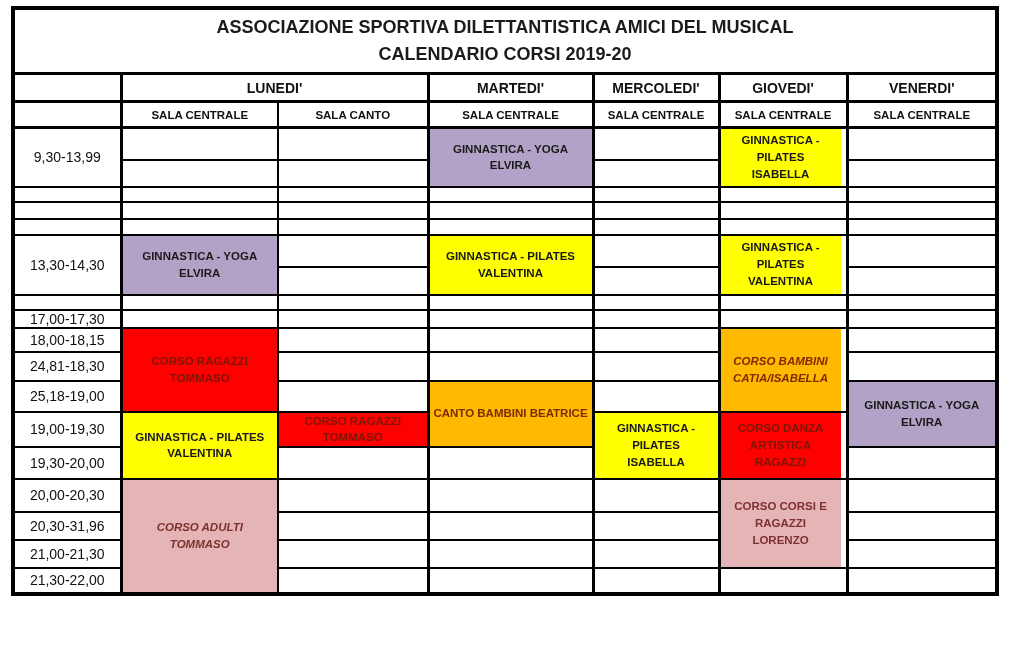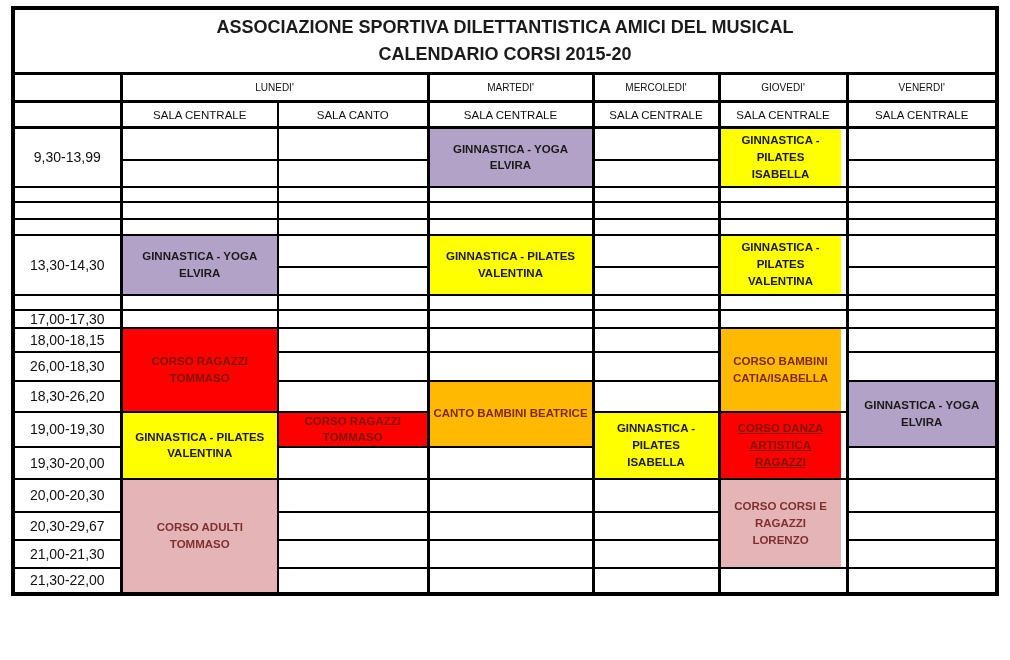--- a/index.html
+++ b/index.html
@@ -5,22 +5,22 @@
   html,body{margin:0;padding:0;background:#ffffff;}
   body{width:1010px;height:660px;position:relative;font-family:"Liberation Sans",sans-serif;color:#111;}
   .wrap{position:absolute;left:11px;top:6px;}
   table{border-collapse:collapse;table-layout:fixed;width:984px;background:#fff;border:4px solid #000;padding-left:41px;}
   td{border:2px solid #000;text-align:center;vertical-align:middle;padding:0;overflow:hidden;}
   .cl1,.cma,.cme,.cgi,.cve{border-left-width:3px;}
   .title-cell{height:62px;border-bottom:3px solid #000;}
   .title-line{font-weight:bold;font-size:18px;letter-spacing:0px;color:#1b1b1b;}
   .title-inner{display:flex;flex-direction:column;justify-content:space-evenly;height:62px;}
   tr.dayrow td,tr.salarow td{border-bottom-width:3px;}
-  .day{font-weight:normal;font-size:10px;}
-  .sala{font-weight:normal;font-size:11.5px;}
+  .day{font-weight:bold;font-size:14px;}
+  .sala{font-weight:bold;font-size:11.5px;}
   .time{font-size:14px;}
   .event{font-weight:bold;font-size:11.5px;line-height:1.45;white-space:pre-line;}
   .sliver{box-shadow:inset -5px 0 0 0 #ffffff;padding-right:9px;padding-left:4px;}
 </style>
 </head>
 <body>
 
 <div class="wrap">
 <table>
   <colgroup>
@@ -30,21 +30,21 @@
     <col style="width:165px">
         <col style="width:126px">
         <col style="width:128px">
         <col style="width:150px">
   </colgroup>
   <tbody>
     <tr>
       <td class="title-cell" colspan="7">
         <div class="title-inner">
           <div class="title-line">ASSOCIAZIONE SPORTIVA DILETTANTISTICA AMICI DEL MUSICAL</div>
-          <div class="title-line">CALENDARIO CORSI 2015-20</div>
+          <div class="title-line">CALENDARIO CORSI 2019-20</div>
         </div>
       </td>
     </tr>
     <tr class="dayrow" style="height:28px">
       <td class="ct"></td>
       <td class="cl1 day" colspan="2">LUNEDI'</td>
       <td class="cma day">MARTEDI'</td>
       <td class="cme day">MERCOLEDI'</td>
       <td class="cgi day">GIOVEDI'</td>
       <td class="cve day">VENERDI'</td>
@@ -140,72 +140,72 @@
       <td class="cgi"></td>
       <td class="cve"></td>
     </tr>
     <tr style="height:24px">
       <td class="ct time">18,00-18,15</td>
       <td class="cl1 event" rowspan="3" style="background-color: rgb(255, 0, 0); color: rgb(126, 21, 5);">CORSO RAGAZZI
 TOMMASO</td>
       <td class="cl2"></td>
       <td class="cma"></td>
       <td class="cme"></td>
-      <td class="cgi event sliver" rowspan="3" style="background-color: rgb(255, 185, 0); color: rgb(126, 43, 0);">CORSO BAMBINI
+      <td class="cgi event sliver" rowspan="3" style="background-color: rgb(255, 185, 0); color: rgb(126, 43, 0); font-style: italic;">CORSO BAMBINI
 CATIA/ISABELLA</td>
       <td class="cve"></td>
     </tr>
     <tr style="height:29px">
-      <td class="ct time">26,00-18,30</td>
+      <td class="ct time">24,81-18,30</td>
       <td class="cl2"></td>
       <td class="cma"></td>
       <td class="cme"></td>
       <td class="cve"></td>
     </tr>
     <tr style="height:31px">
-      <td class="ct time">18,30-26,20</td>
+      <td class="ct time">25,18-19,00</td>
       <td class="cl2"></td>
       <td class="cma event" rowspan="2" style="background-color: rgb(255, 185, 0); color: rgb(126, 43, 0);">CANTO BAMBINI BEATRICE</td>
       <td class="cme"></td>
       <td class="cve event" rowspan="2" style="background-color: rgb(179, 162, 199); color: rgb(26, 26, 26);">GINNASTICA - YOGA
 ELVIRA</td>
     </tr>
     <tr style="height:33px">
       <td class="ct time">19,00-19,30</td>
       <td class="cl1 event" rowspan="2" style="background-color: rgb(255, 255, 0); color: rgb(26, 26, 26);">GINNASTICA - PILATES
 VALENTINA</td>
       <td class="cl2 event" style="background-color: rgb(255, 0, 0); color: rgb(126, 21, 5);">CORSO RAGAZZI
 TOMMASO</td>
       <td class="cme event" rowspan="2" style="background-color: rgb(255, 255, 0); color: rgb(26, 26, 26);">GINNASTICA -
 PILATES
 ISABELLA</td>
-      <td class="cgi event sliver" rowspan="2" style="background-color: rgb(255, 0, 0); color: rgb(126, 21, 5); text-decoration: underline;">CORSO DANZA
+      <td class="cgi event sliver" rowspan="2" style="background-color: rgb(255, 0, 0); color: rgb(126, 21, 5);">CORSO DANZA
 ARTISTICA
 RAGAZZI</td>
     </tr>
     <tr style="height:32px">
       <td class="ct time">19,30-20,00</td>
       <td class="cl2"></td>
       <td class="cma"></td>
       <td class="cve"></td>
     </tr>
     <tr style="height:33px">
       <td class="ct time">20,00-20,30</td>
-      <td class="cl1 event" rowspan="4" style="background-color: rgb(229, 180, 182); color: rgb(126, 48, 48);">CORSO ADULTI
+      <td class="cl1 event" rowspan="4" style="background-color: rgb(229, 180, 182); color: rgb(126, 48, 48); font-style: italic;">CORSO ADULTI
 TOMMASO</td>
       <td class="cl2"></td>
       <td class="cma"></td>
       <td class="cme"></td>
       <td class="cgi event sliver" rowspan="3" style="background-color: rgb(229, 180, 182); color: rgb(126, 48, 48);">CORSO CORSI E
 RAGAZZI
 LORENZO</td>
       <td class="cve"></td>
     </tr>
     <tr style="height:28px">
-      <td class="ct time">20,30-29,67</td>
+      <td class="ct time">20,30-31,96</td>
       <td class="cl2"></td>
       <td class="cma"></td>
       <td class="cme"></td>
       <td class="cve"></td>
     </tr>
     <tr style="height:28px">
       <td class="ct time">21,00-21,30</td>
       <td class="cl2"></td>
       <td class="cma"></td>
       <td class="cme"></td>

